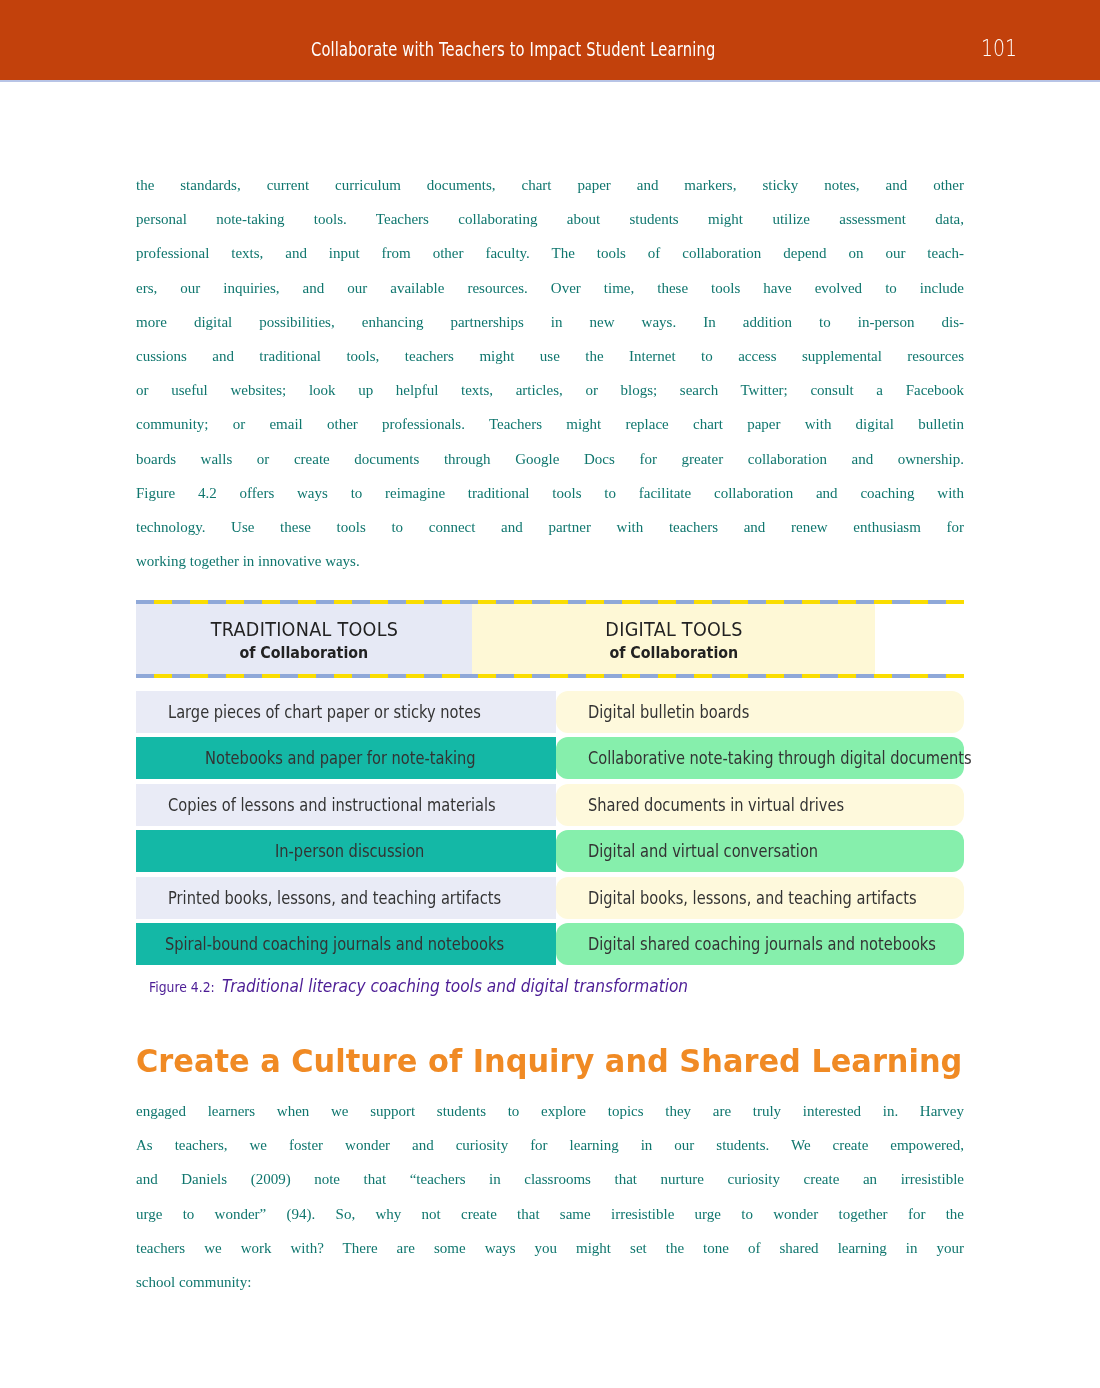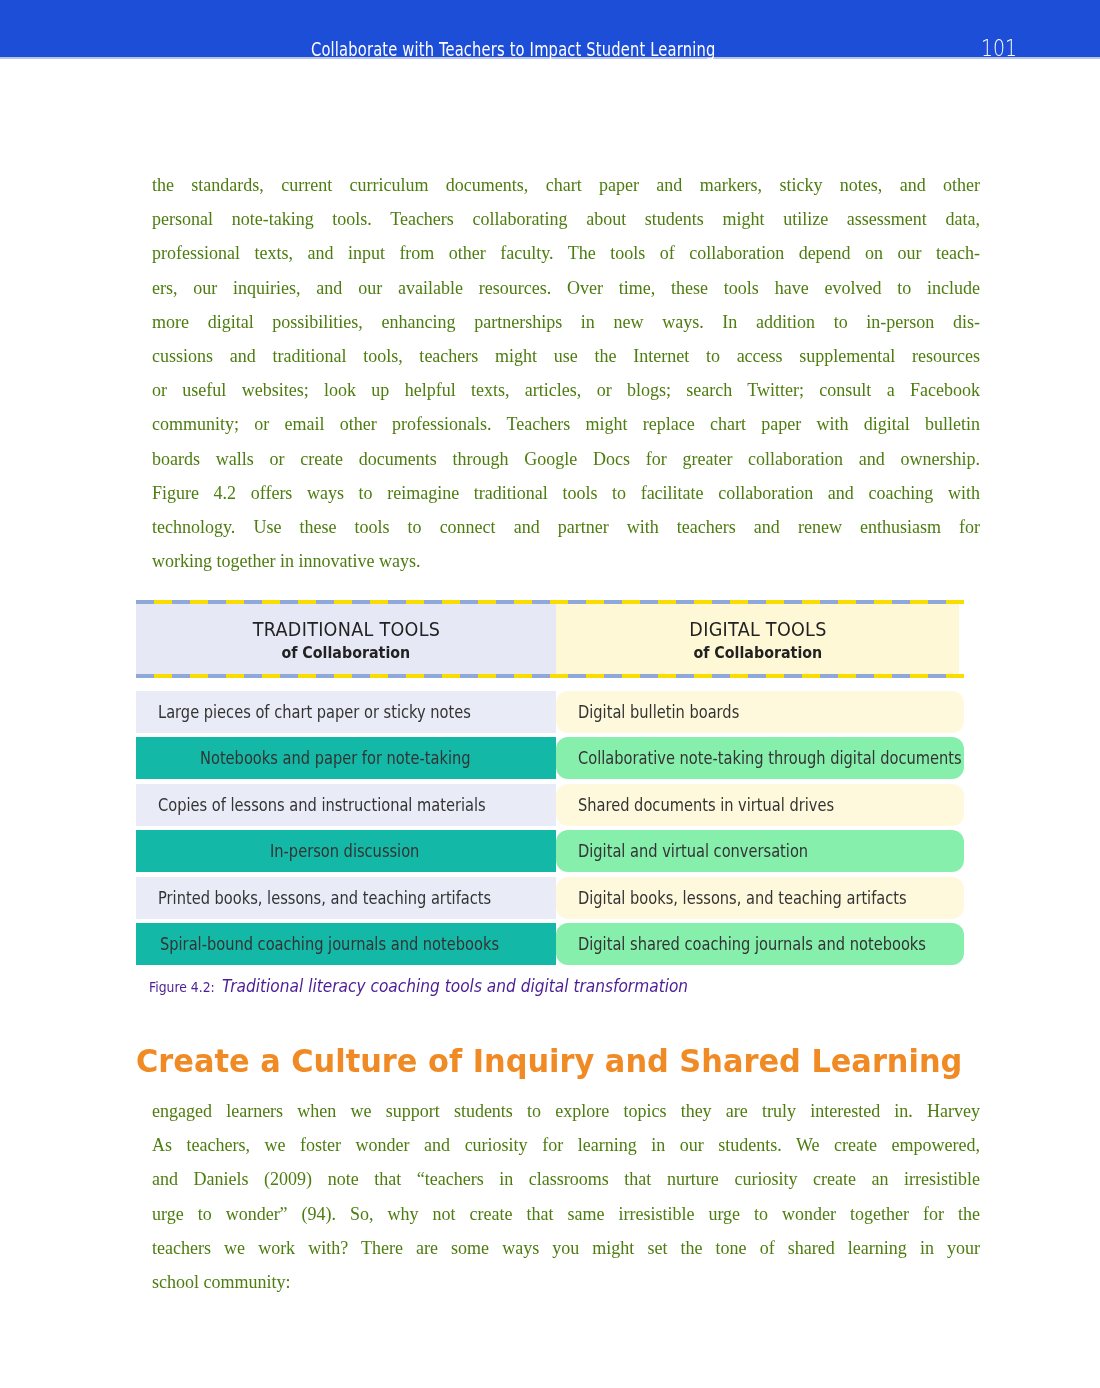--- a/index.html
+++ b/index.html
@@ -1,66 +1,66 @@
 <!DOCTYPE html>
 <html><head>
   <meta charset="utf-8">
   <style>
     * { box-sizing: border-box; margin: 0; padding: 0; }
     html, body { width: 1100px; height: 1388px; background: #ffffff; overflow: hidden; }
     body { position: relative; font-family: "Liberation Serif", "DejaVu Serif", serif; color: #3a3a3a; }
 
     .running-header {
-      position: absolute; left: 0; top: 0; width: 1100px; height: 59px;
-      background: #1d4ed8;
+      position: absolute; left: 0; top: 0; width: 1100px; height: 82px;
+      background: #c2410c;
       border-bottom: 2px solid #b8c4e6;
     }
     .running-header .title {
       position: absolute; left: 311px; top: 38px;
       font-family: "DejaVu Sans", sans-serif; font-size: 19px; color: #ffffff;
       letter-spacing: 0.2px; font-stretch: condensed;
       transform: scaleX(0.86); transform-origin: left center;
     }
     .running-header .page-num {
       position: absolute; left: 981px; top: 35px;
       font-family: "DejaVu Sans", sans-serif; font-size: 23px; color: #ffffff;
       transform: scaleX(0.82); transform-origin: left center;
       font-weight: 300;
     }
 
     .body-text {
-      position: absolute; left: 152px; width: 828px;
-      font-family: "Liberation Serif", serif; font-size: 18px; line-height: 34.2px;
-      color: #4d7c0f; text-align: justify; hyphens: manual;
+      position: absolute; left: 136px; width: 828px;
+      font-family: "Liberation Serif", serif; font-size: 15px; line-height: 34.2px;
+      color: #0f766e; text-align: justify; hyphens: manual;
     }
     .para1 { top: 168px; }
     .body-text .line { display: block; text-align: justify; text-align-last: justify; white-space: nowrap; }
     .body-text .line.last { text-align-last: left; }
 
     .figure {
       position: absolute; left: 136px; top: 600px; width: 828px;
     }
     .dash-bar {
       height: 4px; width: 828px;
       background: repeating-linear-gradient(90deg, #8fa8d8 0px, #8fa8d8 18px, #fadd00 18px, #fadd00 36px);
     }
     .head-row { display: flex; height: 70px; }
     .head-cell {
       display: flex; flex-direction: column; align-items: center; justify-content: center;
       font-family: "DejaVu Sans", sans-serif; color: #222;
     }
-    .head-cell.trad { width: 420px; background: #e6e9f5; }
+    .head-cell.trad { width: 336px; background: #e6e9f5; }
     .head-cell.dig { width: 403px; background: #fef8d6; }
     .head-cell .h1 { font-size: 20px; letter-spacing: 0.3px; transform: scaleX(0.88); line-height: 26px; }
     .head-cell .h2 { font-size: 15px; font-weight: bold; transform: scaleX(0.95); line-height: 20px; margin-top: 1px; }
 
     .rows { margin-top: 13px; }
     .row { display: flex; height: 42px; margin-bottom: 4.4px; }
     .cell {
-      display: flex; align-items: center; padding-left: 22px;
+      display: flex; align-items: center; padding-left: 32px;
       font-family: "DejaVu Sans", sans-serif; font-size: 17px; color: #333;
       white-space: nowrap;
     }
     .cell span { display: inline-block; transform: scaleX(0.86); transform-origin: left center; }
     .cell.trad { width: 420px; }
     .cell.dig { width: 408px; border-radius: 12px; }
     .row.light .cell.trad { background: #e9ebf6; }
     .row.light .cell.dig { background: #fef9dc; }
     .row.dark .cell.trad { background: #14b8a6; justify-content: center; }
     .row.dark .cell.dig { background: #86efac; }

